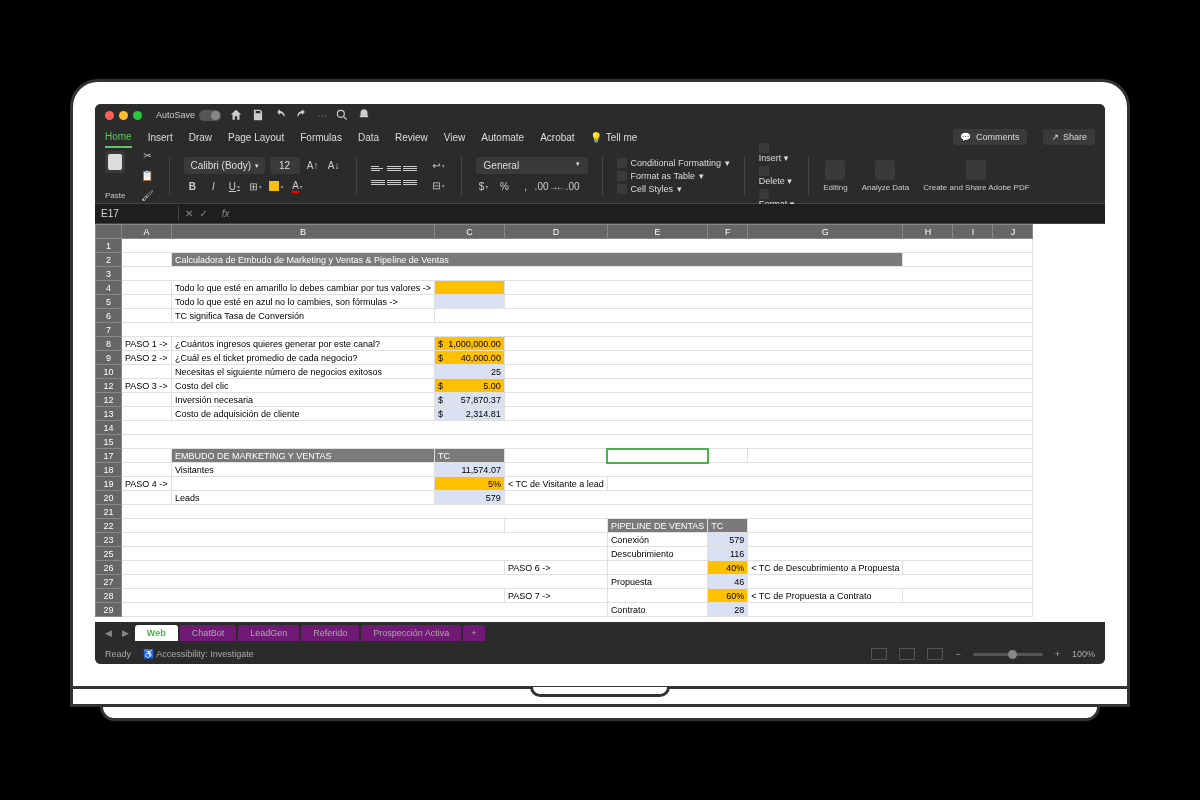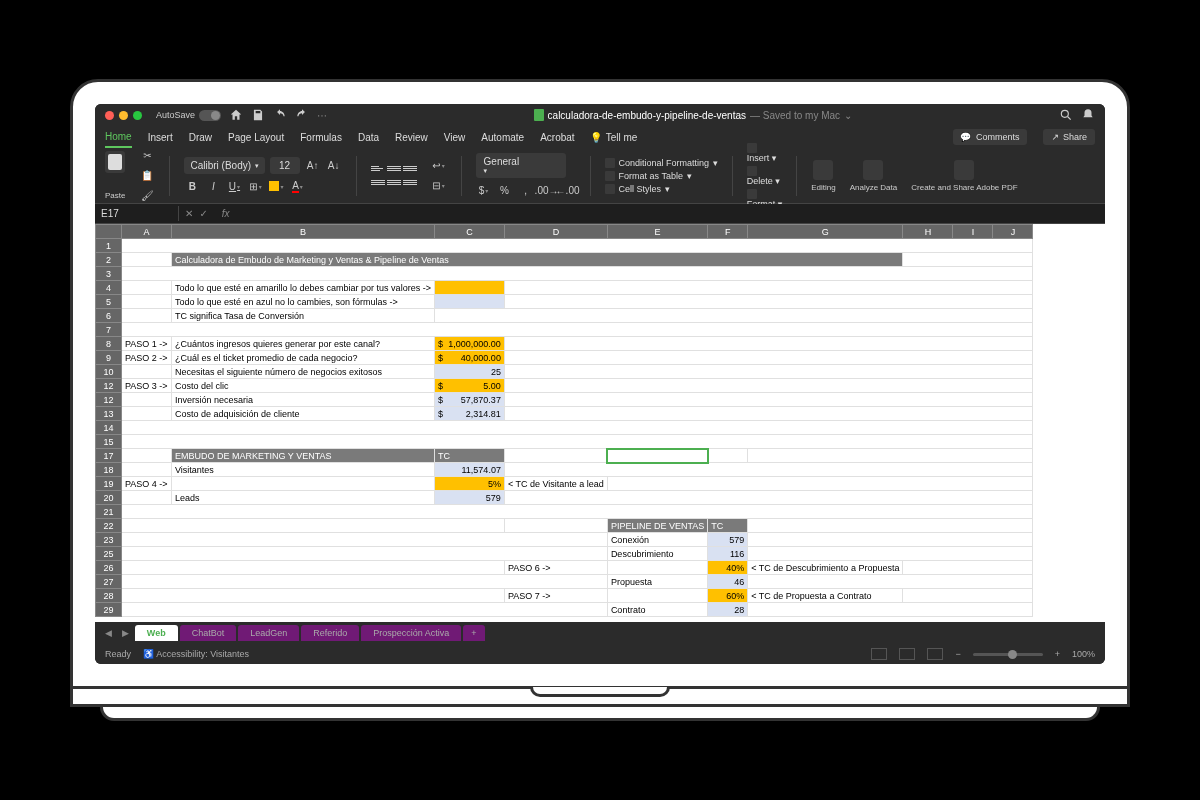--- a/index.html
+++ b/index.html
@@ -46,21 +46,21 @@
   .sz-sel { background:#3a3a3a; color:#ddd; font-size:10px; padding:3px 5px; border-radius:3px; width:30px; text-align:center; cursor:pointer;}
   .mini { width:16px; height:16px; display:flex; align-items:center; justify-content:center; color:#ccc; font-size:10px; cursor:pointer; border-radius:2px;}
   .mini.bold{font-weight:bold}
   .mini.ital{font-style:italic}
   .mini.under{text-decoration:underline}
   .mini .tri{font-size:6px;margin-left:1px;color:#888;}
   .fillbox{width:10px;height:10px;background:#ffc000;}
   .align-grid{display:grid;grid-template-columns:repeat(3,14px);gap:2px;}
   .al{width:14px;height:12px;cursor:pointer;display:flex;flex-direction:column;justify-content:center;gap:1px;}
   .al span{height:1px;background:#ccc;display:block;}
-  .numfmt { background:#3a3a3a; color:#ddd; font-size:10px; padding:3px 8px; border-radius:3px; width:90px; cursor:pointer; display:flex; justify-content:space-between;flex-direction:column;}
+  .numfmt { background:#3a3a3a; color:#ddd; font-size:10px; padding:3px 8px; border-radius:3px; width:112px; cursor:pointer; display:flex; justify-content:space-between;}
   .styles-col{display:flex;flex-direction:column;gap:3px;font-size:9px;color:#ddd;}
   .styles-col .sr{display:flex;align-items:center;gap:4px;cursor:pointer;}
   .sq{width:10px;height:10px;background:#3a3a3a;border-radius:1px;}
   .cells-col{display:flex;flex-direction:column;gap:3px;font-size:9px;color:#ddd;}
   .big-btn{display:flex;flex-direction:column;align-items:center;color:#ccc;font-size:8px;gap:3px;cursor:pointer;}
   .big-btn .ic{width:20px;height:20px;background:#3a3a3a;border-radius:3px;}
 
   
   .fbar{display:flex;align-items:center;background:#1e1e1e;height:20px;border-bottom:1px solid #444;}
   .namebox{width:84px;padding:2px 6px;color:#ddd;font-size:10px;border-right:1px solid #444;}
@@ -118,26 +118,20 @@
         <svg class="tb-icon" viewBox="0 0 24 24">
             <path d="M5 3h11l3 3v15H5zM8 5v4h8V5z"></path>
           </svg>
         <svg class="tb-icon" viewBox="0 0 24 24">
             <path d="M12 5V2L7 7l5 5V9c3 0 6 2 6 5h2c0-5-4-9-8-9z"></path>
           </svg>
         <svg class="tb-icon" viewBox="0 0 24 24">
             <path d="M12 5V2l5 5-5 5V9c-3 0-6 2-6 5H4c0-5 4-9 8-9z"></path>
           </svg>
         <span style="color:#888">⋯</span>
-        <div class="fname">
-          <div class="doc-icon"></div>
-          <span class="f">calculadora-de-embudo-y-pipeline-de-ventas</span>
-          <span class="s">— Saved to my Mac</span>
-          <span class="s">⌄</span>
-        </div>
         <svg class="tb-icon" viewBox="0 0 24 24">
             <circle cx="10" cy="10" r="6" fill="none" stroke="#ccc" stroke-width="2"></circle>
             <path d="M15 15l5 5" stroke="#ccc" stroke-width="2"></path>
           </svg>
         <svg class="tb-icon" viewBox="0 0 24 24">
             <path d="M12 2a6 6 0 00-6 6v5l-2 3h16l-2-3V8a6 6 0 00-6-6z"></path>
           </svg>
       </div>
 
       <div class="menus">
@@ -501,21 +495,21 @@
         <div class="stab active">Web</div>
         <div class="stab">ChatBot</div>
         <div class="stab">LeadGen</div>
         <div class="stab">Referido</div>
         <div class="stab">Prospección Activa</div>
         <div class="stab add">+</div>
       </div>
 
       <div class="status">
         <span>Ready</span>
-        <span>♿ <span>Accessibility: Visitantes</span></span>
+        <span>♿ <span>Accessibility: Investigate</span></span>
         <div class="spacer"></div>
         <div class="viewbtn"></div>
         <div class="viewbtn"></div>
         <div class="viewbtn"></div>
         <span>−</span>
         <div class="zoom-slider"></div>
         <span>+</span>
         <span>100%</span>
       </div>
 

